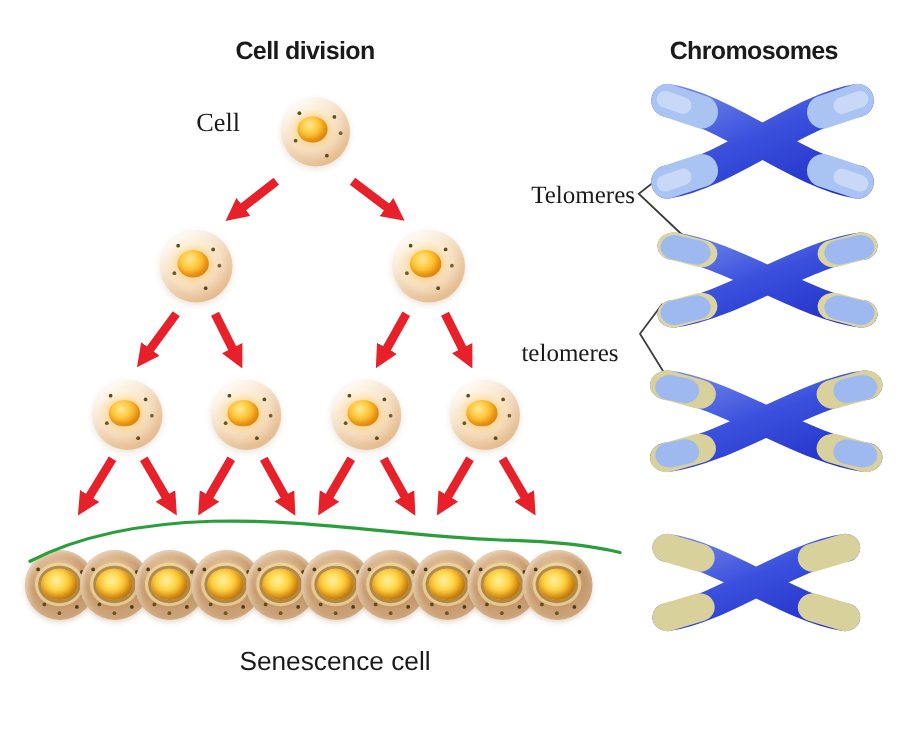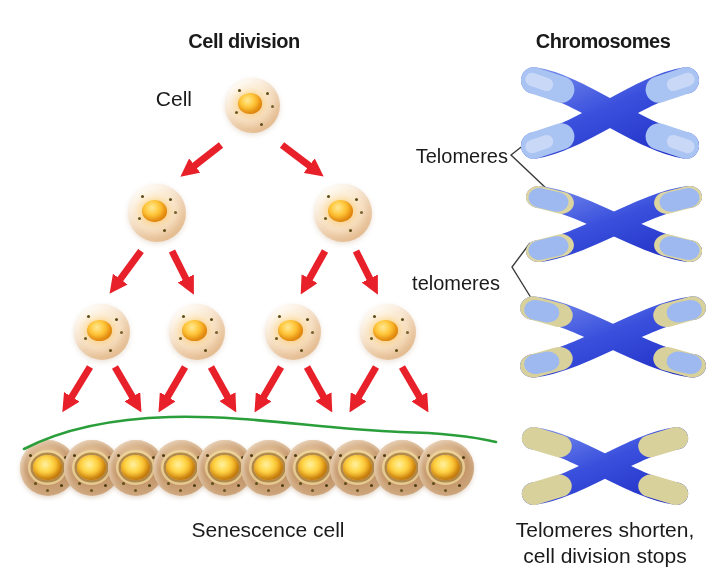--- a/index.html
+++ b/index.html
@@ -1,21 +1,21 @@
 <!DOCTYPE html>
 <html><head>
 <meta charset="utf-8">
 <style>
   html,body{margin:0;padding:0;background:#ffffff;}
   .stage{
     position:relative;width:720px;height:583px;background:#ffffff;overflow:hidden;
     font-family:"Liberation Sans", sans-serif;color:#1a1a1a;
   }
   .ttl{position:absolute;font-weight:700;font-size:20px;text-align:center;letter-spacing:-0.5px;}
-  .lbl{position:absolute;font-size:20px;line-height:21px;}
+  .lbl{position:absolute;font-size:20px;line-height:21px;font-family:Liberation Serif, serif;}
   .cap{position:absolute;font-size:21px;line-height:26px;text-align:center;}
 
   
   .cell{
     position:absolute;border-radius:50%;
     background:radial-gradient(circle at 38% 30%, #fffdf8 0%, #fcf0de 26%, #f8e2c6 52%, #f1d0aa 76%, #eac29a 90%, #f3dabd 100%);
     box-shadow:inset -4px -6px 10px rgba(205,150,95,0.38), inset 2px 3px 6px rgba(255,255,255,0.85), 0 2px 5px rgba(180,140,100,0.25);
   }
   .cell::before{ 
     content:"";position:absolute;left:24%;top:28%;width:44%;height:38%;border-radius:50%;
@@ -199,18 +199,14 @@
 
   
   <div class="lbl" style="left:408px;top:146px;width:100px;text-align:right;">Telomeres</div>
   <div class="lbl" style="left:404px;top:252px;width:104px;text-align:center;">
     <br>
     <span>telomeres</span>
   </div>
 
   
   <div class="cap" style="left:168px;top:517px;width:200px;">Senescence cell</div>
-  <div class="cap" style="left:500px;top:517px;width:210px;">
-    <span>Telomeres shorten,</span><br>
-    <span>cell division stops</span>
-  </div>
 
 </div>
 
 </body></html>

